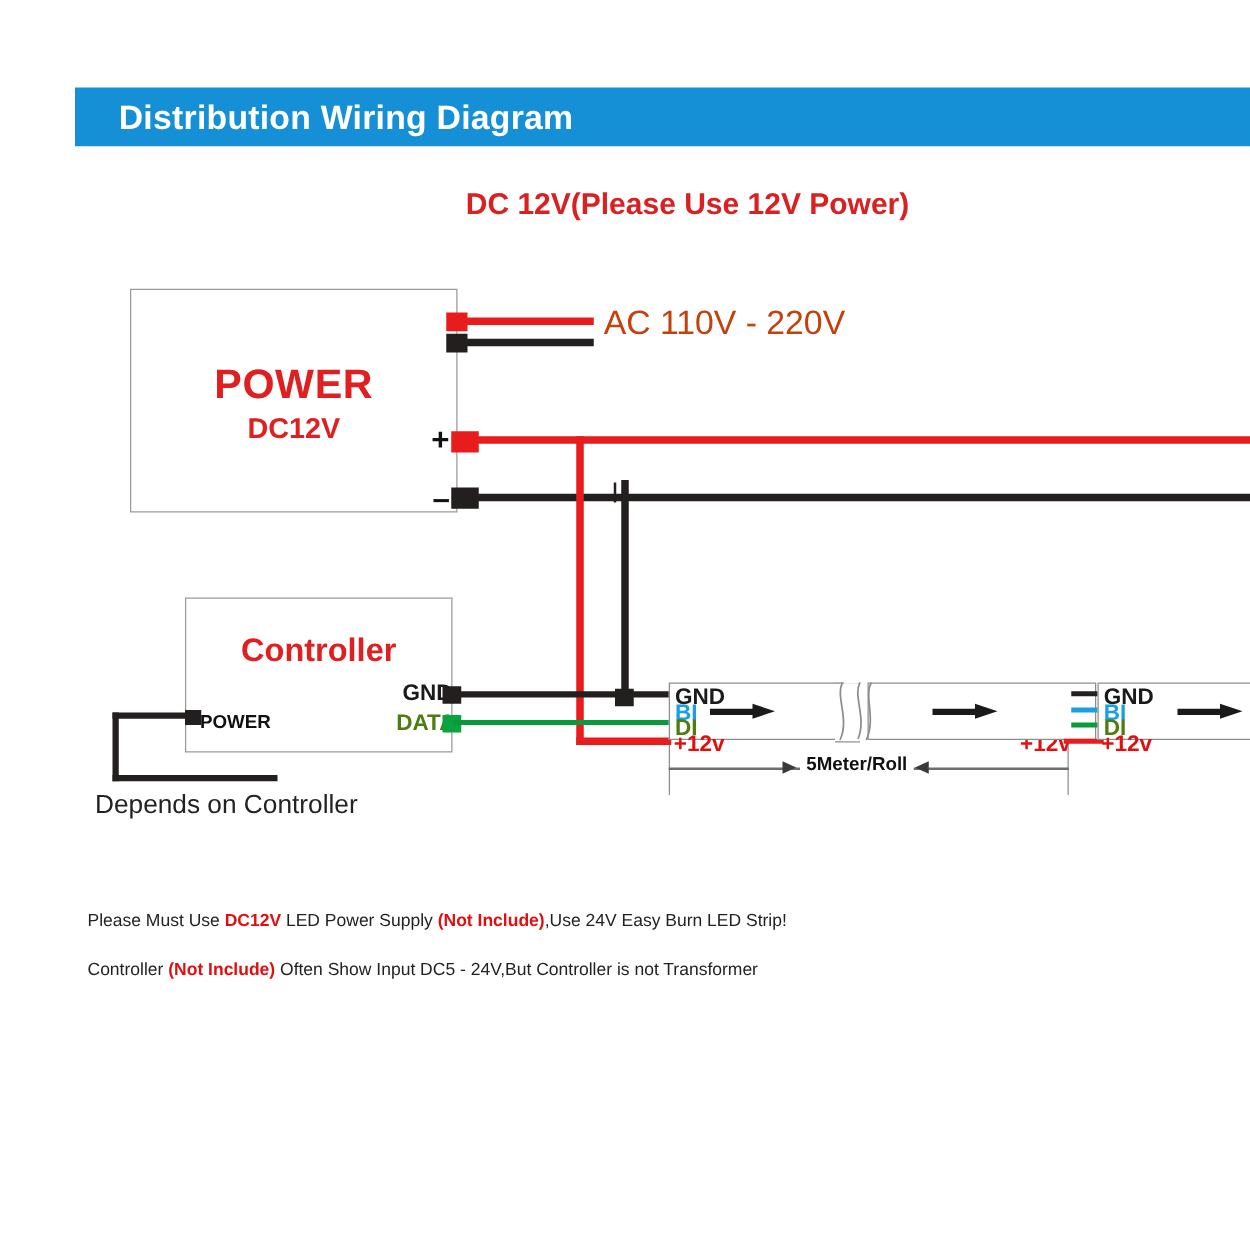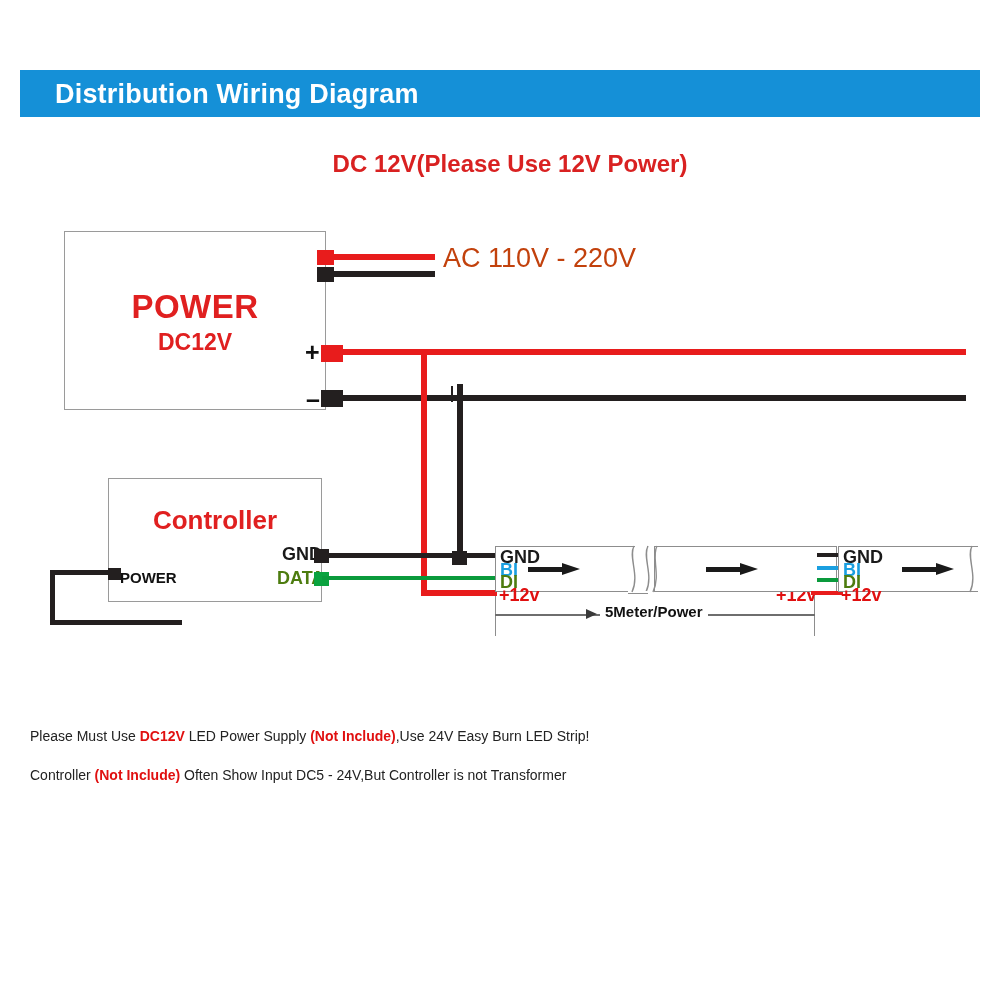--- a/index.html
+++ b/index.html
@@ -1,21 +1,21 @@
 <!DOCTYPE html>
 <html><head>
 <meta charset="utf-8">
 <style>
   html,body{margin:0;padding:0;}
   body{
     width:1000px;height:1000px;background:#ffffff;
     font-family:"Liberation Sans", sans-serif;
     position:relative;overflow:hidden;
   }
-  .diagram{position:absolute;inset:0;}
+  .diagram{position:absolute;inset:0;margin-left:40px;}
   .abs{position:absolute;}
 
   
   #header-bar{
     left:20px;top:70px;width:960px;height:47px;
     background:#1590d7;
   }
   #header-title{
     left:55px;top:76px;width:800px;height:36px;
     color:#ffffff;font-size:27px;font-weight:bold;
@@ -138,20 +138,21 @@
 
   <div class="abs lbl lbl-grn" id="data-ctrl-lbl">DATA</div>
   <div class="abs term term-grn" style="left:314px;top:572px;width:15px;height:14px;"></div>
   <div class="abs thin-h grn" style="left:322px;top:576px;width:175px;"></div>
 
   <div class="abs term-blk" style="left:108px;top:568px;width:13px;height:12px;"></div>
   <div class="abs" id="power-ctrl-lbl">POWER</div>
   <div class="abs wire-h blk" style="left:50px;top:570px;width:62px;height:5px;"></div>
   <div class="abs wire-v blk" style="left:50px;top:570px;height:55px;width:5px;"></div>
   <div class="abs wire-h blk" style="left:50px;top:620px;width:132px;height:5px;"></div>
+  <div class="abs" id="depends-text">Depends on Controller</div>
 
   <div class="abs strip" id="strip1"></div>
 
   <div class="abs" style="left:628px;top:546px;width:20px;height:46px;background:#fff;
        border-top:1px solid #8d8d8d;border-bottom:1px solid #8d8d8d;"></div>
   <svg class="abs" style="left:624px;top:545px;width:32px;height:48px;" viewBox="0 0 32 48">
     <path d="M10 1 C 4 12, 16 30, 8 47" stroke="#8d8d8d" stroke-width="1.4" fill="none"></path>
     <path d="M24 1 C 18 12, 30 30, 22 47" stroke="#8d8d8d" stroke-width="1.4" fill="none"></path>
     <rect x="11" y="0" width="12" height="2" fill="#fff"></rect>
     <rect x="9" y="46" width="14" height="2" fill="#fff"></rect>
@@ -198,20 +199,20 @@
   <div class="abs lbl lbl-blk" style="left:843px;top:551px;">GND</div>
   <div class="abs lbl lbl-blu" style="left:843px;top:564px;">BI</div>
   <div class="abs lbl lbl-grn" style="left:843px;top:576px;">DI</div>
   <div class="abs lbl lbl-red" style="left:841px;top:589px;">+12v</div>
 
   <div class="abs" id="dim-l"></div>
   <div class="abs" id="dim-r"></div>
   <div class="abs" id="dim-line"></div>
   <div class="dim-arrow" id="dim-ar-l"></div>
   <div class="dim-arrow" id="dim-ar-r"></div>
-  <div class="abs" id="dim-text">5Meter/Power</div>
+  <div class="abs" id="dim-text">5Meter/Roll</div>
 
   <div class="abs" id="notes">
     <div class="note" id="note-0"><span>Please Must Use </span><b>DC12V</b><span> LED Power Supply </span><b>(Not Include)</b><span>,Use 24V Easy Burn LED Strip!</span></div>
     <div class="note" id="note-1"><span>Controller </span><b>(Not Include)</b><span> Often Show Input DC5 - 24V,But Controller is not Transformer</span></div>
   </div>
 
 </div>
 
 </body></html>

